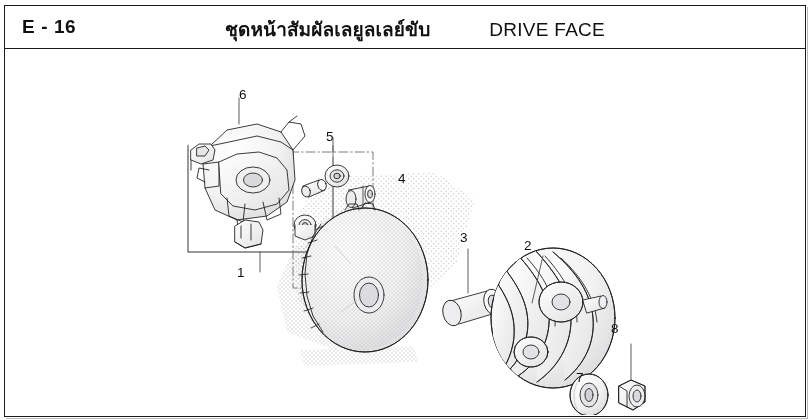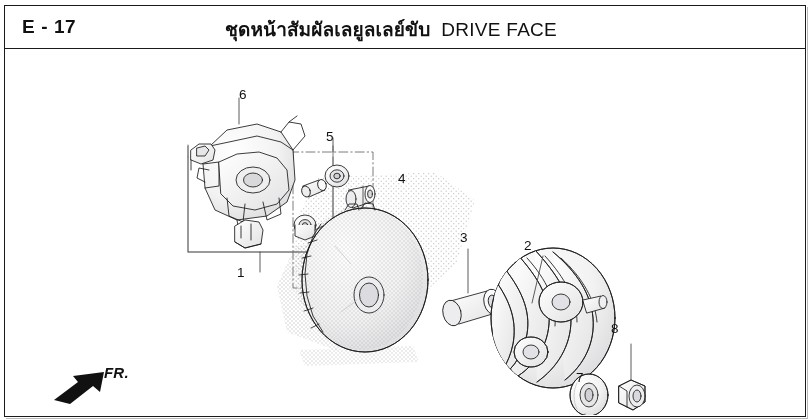--- a/index.html
+++ b/index.html
@@ -13,21 +13,21 @@
          border-right:1.2px solid #b9b9bd;border-bottom:1.2px solid #b9b9bd;
          box-sizing:border-box;pointer-events:none;}
   .hdr-divider{position:absolute;left:5px;top:48px;width:800px;height:0;
          border-top:1.7px solid #1a1a1a;}
 
   
   .hdr-code{position:absolute;left:22px;top:16px;font-size:19px;font-weight:bold;
             letter-spacing:.6px;color:#111;white-space:nowrap;}
   .hdr-title{position:absolute;left:225px;top:14px;font-size:19px;font-weight:bold;
              color:#111;white-space:nowrap;letter-spacing:.1px;}
-  .hdr-title .en{font-family:"Liberation Sans",sans-serif;font-weight:normal;letter-spacing:.3px;}
+  .hdr-title .en{font-family:"Liberation Sans",sans-serif;font-weight:normal;letter-spacing:.3px;margin-left:48px;}
 
   
   .canvas{position:absolute;left:5px;top:50px;width:800px;height:365px;overflow:hidden;}
   .canvas svg{position:absolute;left:0;top:0;}
 
   
   .cal{position:absolute;font-size:13.5px;color:#111;font-family:"Liberation Sans",sans-serif;
        line-height:1;white-space:nowrap;}
 
   
@@ -37,21 +37,21 @@
 </style>
 </head>
 <body>
 
 <div id="page">
 
   <div class="frame"></div>
   <div class="frame-inner-shadow"></div>
   <div class="hdr-divider"></div>
 
-  <div class="hdr-code">E - 17</div>
+  <div class="hdr-code">E - 16</div>
   <div class="hdr-title">
     <span>ชุดหน้าสัมผัลเลยูลเลย์ขับ</span><span>&nbsp;&nbsp;</span><span class="en">DRIVE FACE</span>
   </div>
 
   <div class="canvas">
     <svg width="800" height="365" viewBox="0 0 800 365" xmlns="http://www.w3.org/2000/svg">
       <defs>
         <pattern id="halftone" width="4" height="4" patternUnits="userSpaceOnUse">
           <circle cx="1" cy="1" r="0.78" fill="#9d9da2"></circle>
           <circle cx="3" cy="3" r="0.78" fill="#9d9da2"></circle>
@@ -261,20 +261,14 @@
 
   <div class="cal" style="left:237px;top:266px">1</div>
   <div class="cal" style="left:524px;top:239px">2</div>
   <div class="cal" style="left:460px;top:231px">3</div>
   <div class="cal" style="left:398px;top:172px">4</div>
   <div class="cal" style="left:326px;top:130px">5</div>
   <div class="cal" style="left:239px;top:88px">6</div>
   <div class="cal" style="left:576px;top:371px">7</div>
   <div class="cal" style="left:611px;top:322px">8</div>
 
-  <div class="fr-wrap">
-    <svg width="115" height="48" viewBox="0 0 115 48" xmlns="http://www.w3.org/2000/svg">
-      <path d="M6 38 L30 20 L25 14 L56 10 L52 30 L45 24 L22 42 Z" fill="#111"></path>
-    </svg>
-    <div class="fr-text">FR.</div>
-  </div>
 
 </div>
 
 </body></html>

